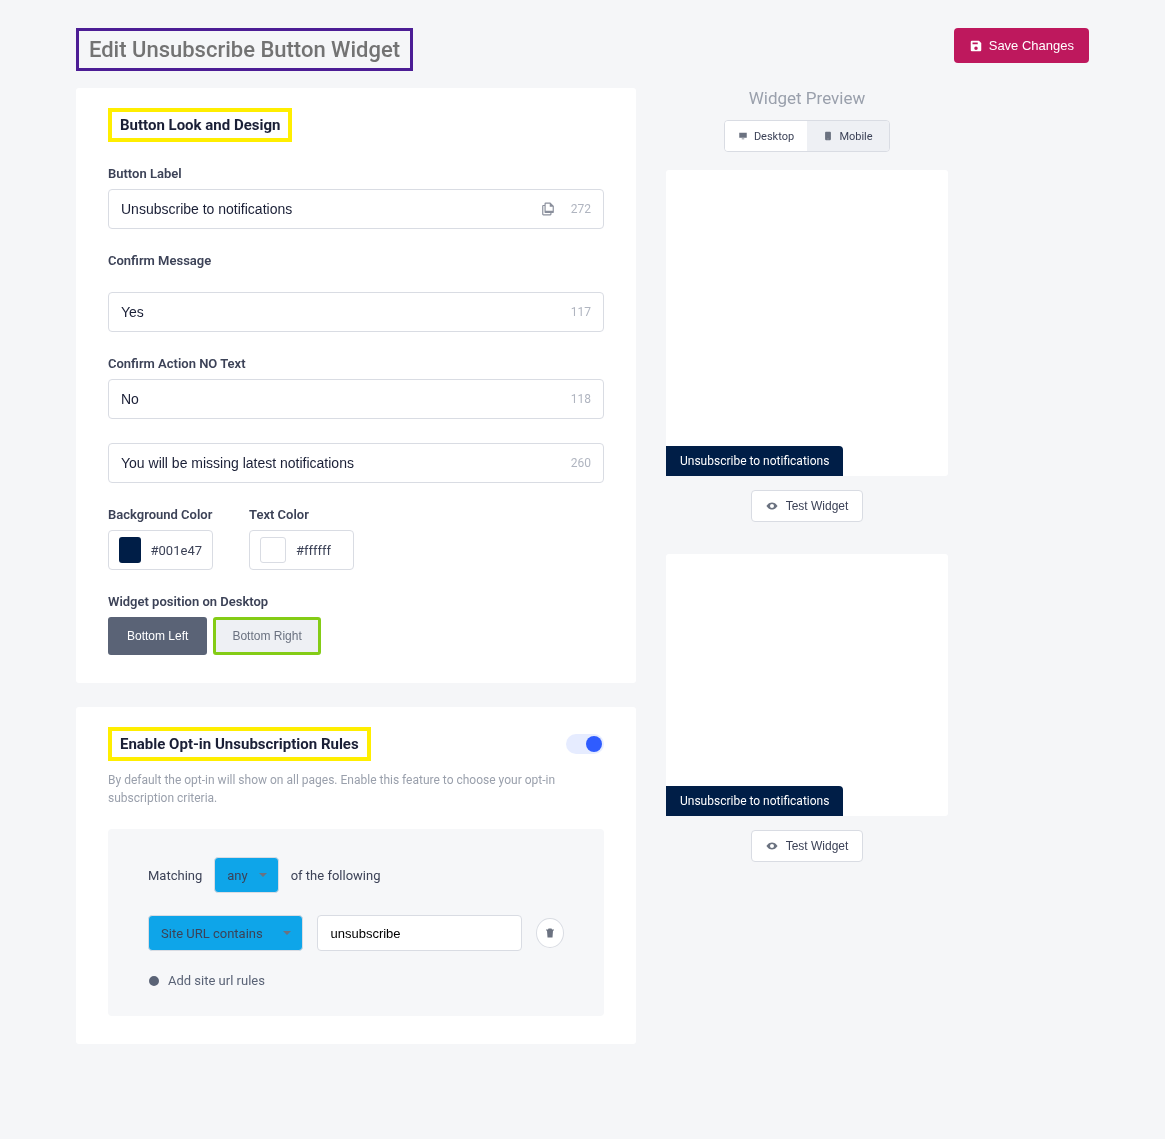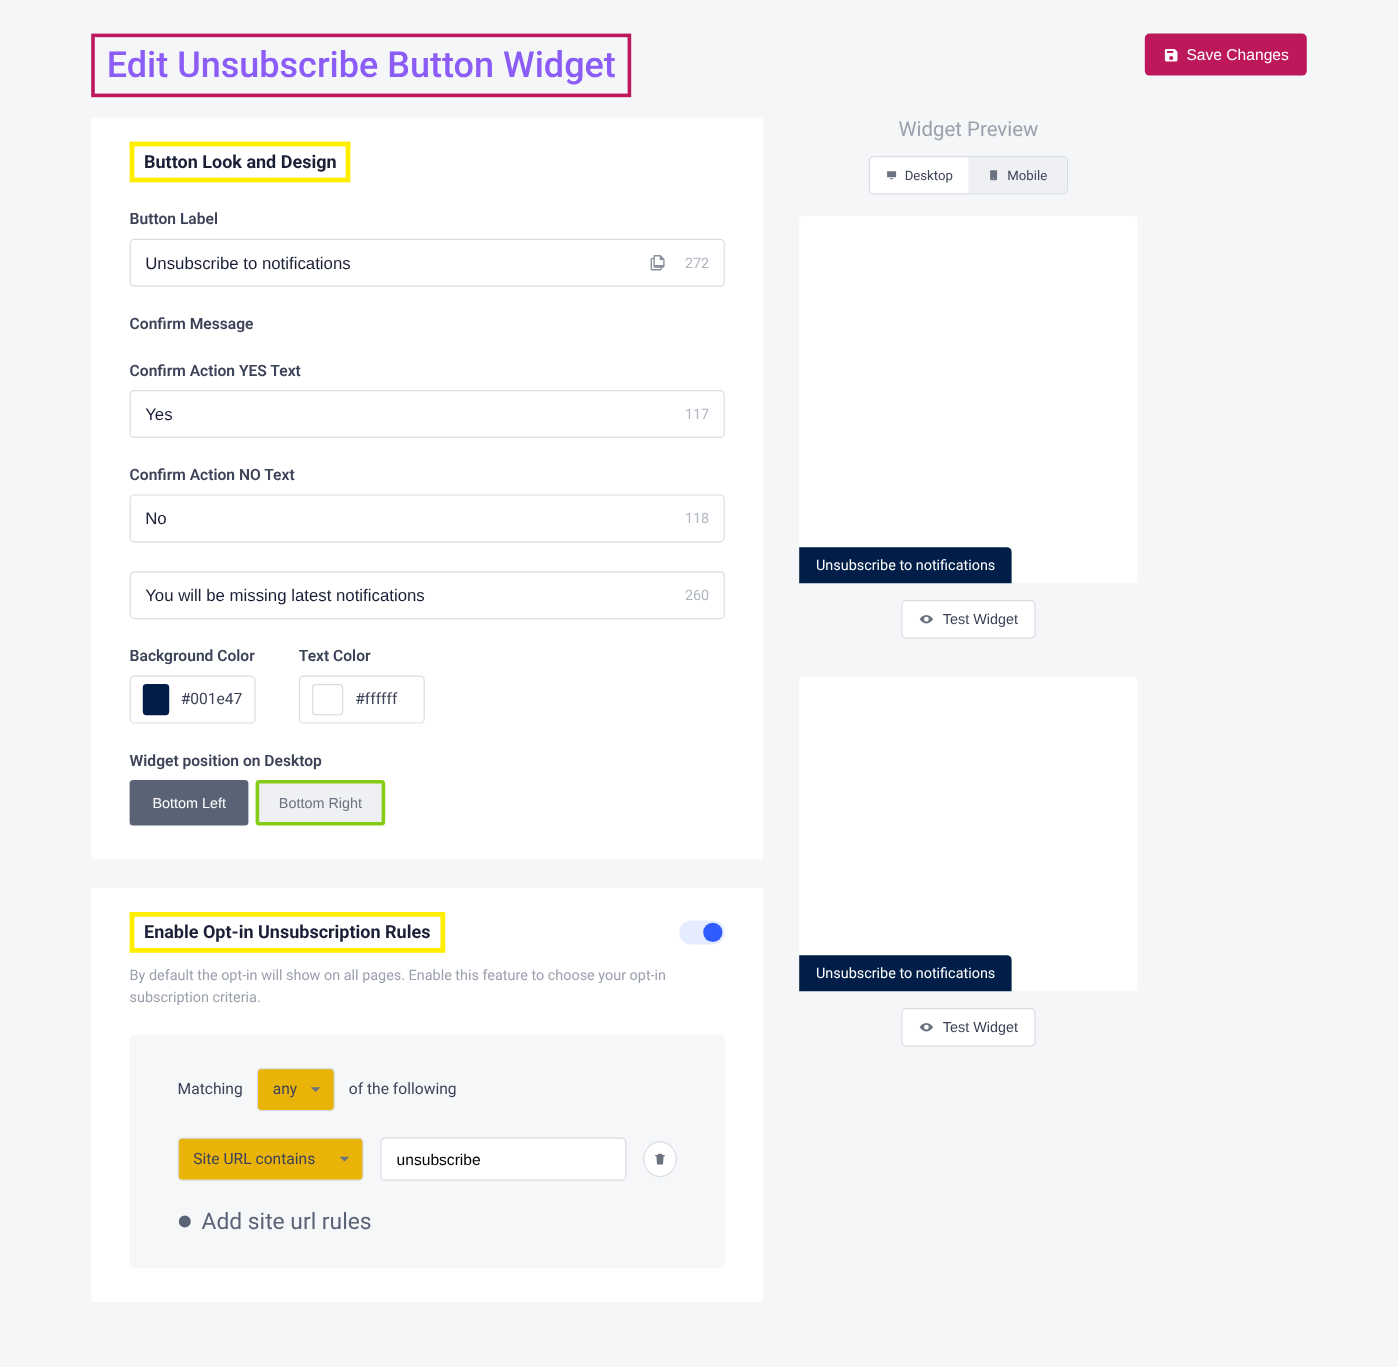--- a/index.html
+++ b/index.html
@@ -12,25 +12,25 @@
 .container {
   width: 1165px;
   padding: 28px 76px 40px;
 }
 .header-row {
   display: flex;
   justify-content: space-between;
   align-items: flex-start;
 }
 .page-title {
-  font-size: 30px;
+  font-size: 22px;
   font-weight: 500;
-  color: #8b5cf6;
+  color: #737373;
   padding: 6px 10px;
-  border: 3px solid #be185d;
+  border: 3px solid #4c1d95;
   display: inline-block;
 }
 .save-btn {
   background: #be185d;
   color: #fff;
   border: none;
   padding: 10px 15px;
   border-radius: 4px;
   font-size: 13px;
   cursor: pointer;
@@ -149,34 +149,34 @@
   content:""; position:absolute; right:2px; top:2px; width:16px; height:16px; background:#2f5cff; border-radius:50%;
 }
 .rules-box {
   background:#f6f7f9;
   border-radius:4px;
   margin-top:22px;
   padding: 28px 40px;
 }
 .rules-line { display:flex; align-items:center; gap:12px; font-size:13px; color:#3c4257; }
 .select-box {
-  border:1px solid #d9dce3; border-radius:4px; height:36px; padding:0 30px 0 12px; display:flex; align-items:center; background:#eab308; position:relative; font-size:13px; color:#3c4257; cursor:pointer;
+  border:1px solid #d9dce3; border-radius:4px; height:36px; padding:0 30px 0 12px; display:flex; align-items:center; background:#0ea5e9; position:relative; font-size:13px; color:#3c4257; cursor:pointer;
 }
 .select-box svg { position:absolute; right:10px; width:10px; height:10px; top:50%; transform:translateY(-50%); fill:#6b7280; }
 .rules-line2 { display:flex; gap:14px; align-items:center; margin-top:22px; }
 .rule-select { width:165px; }
 .rule-input {
   border:1px solid #d9dce3; border-radius:4px; height:36px; padding:0 12px; font-size:13px; width:220px; outline:none; background:#fff;
 }
 .del-btn {
   width:30px; height:30px; border:1px solid #d9dce3; border-radius:50%; display:flex; align-items:center; justify-content:center; background:#fff; cursor:pointer;
 }
 .del-btn svg { width:12px; height:12px; fill:#6b7280; }
 .add-link {
-  display:flex; align-items:center; gap:8px; margin-top:22px; font-size:19px; color:#5a6376; cursor:pointer;
+  display:flex; align-items:center; gap:8px; margin-top:22px; font-size:13px; color:#5a6376; cursor:pointer;
 }
 .add-link svg { width:12px; height:12px; fill:#5a6376; }
 .right-col { width: 282px; }
 .preview-title {
   font-size:17px; color:#9aa0ac; text-align:center; margin-bottom:12px;
 }
 .device-toggle {
   display:flex; border:1px solid #d9dce3; border-radius:4px; overflow:hidden; margin:0 auto 18px; width:166px;
 }
 .device-btn {
@@ -226,21 +226,20 @@
               </svg>
             <span class="char-count">272</span>
           </div>
         </div>
 
         <div class="field">
           <label class="field-label">Confirm Message</label>
         </div>
 
         <div class="field">
-          <label class="field-label">Confirm Action YES Text</label>
           <div class="text-input-wrap">
             <input class="text-input" value="Yes" style="">
             <span class="char-count">117</span>
           </div>
         </div>
 
         <div class="field">
           <label class="field-label">Confirm Action NO Text</label>
           <div class="text-input-wrap">
             <input class="text-input" value="No" style="">

